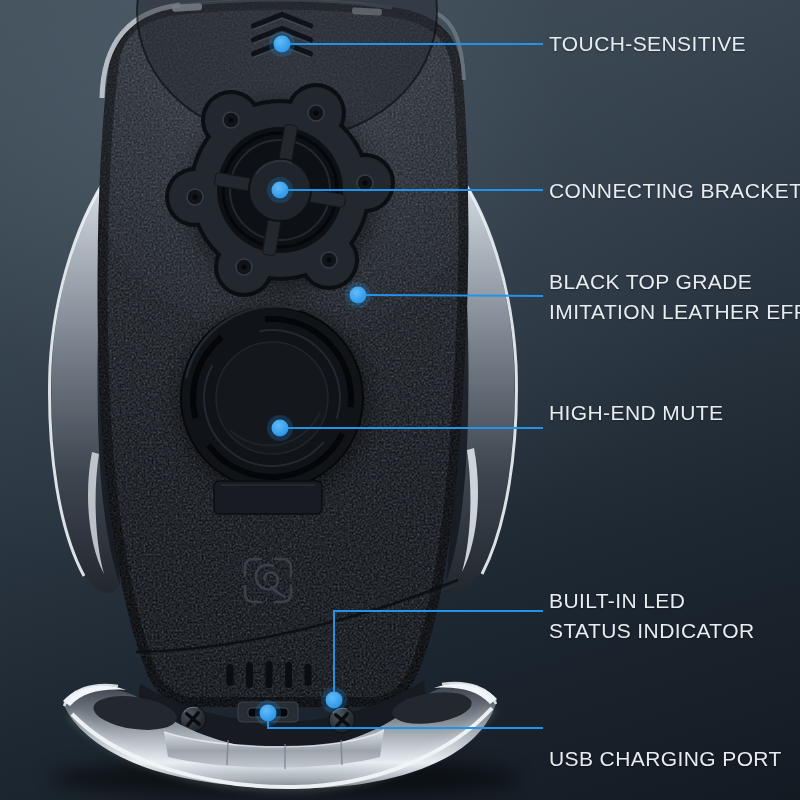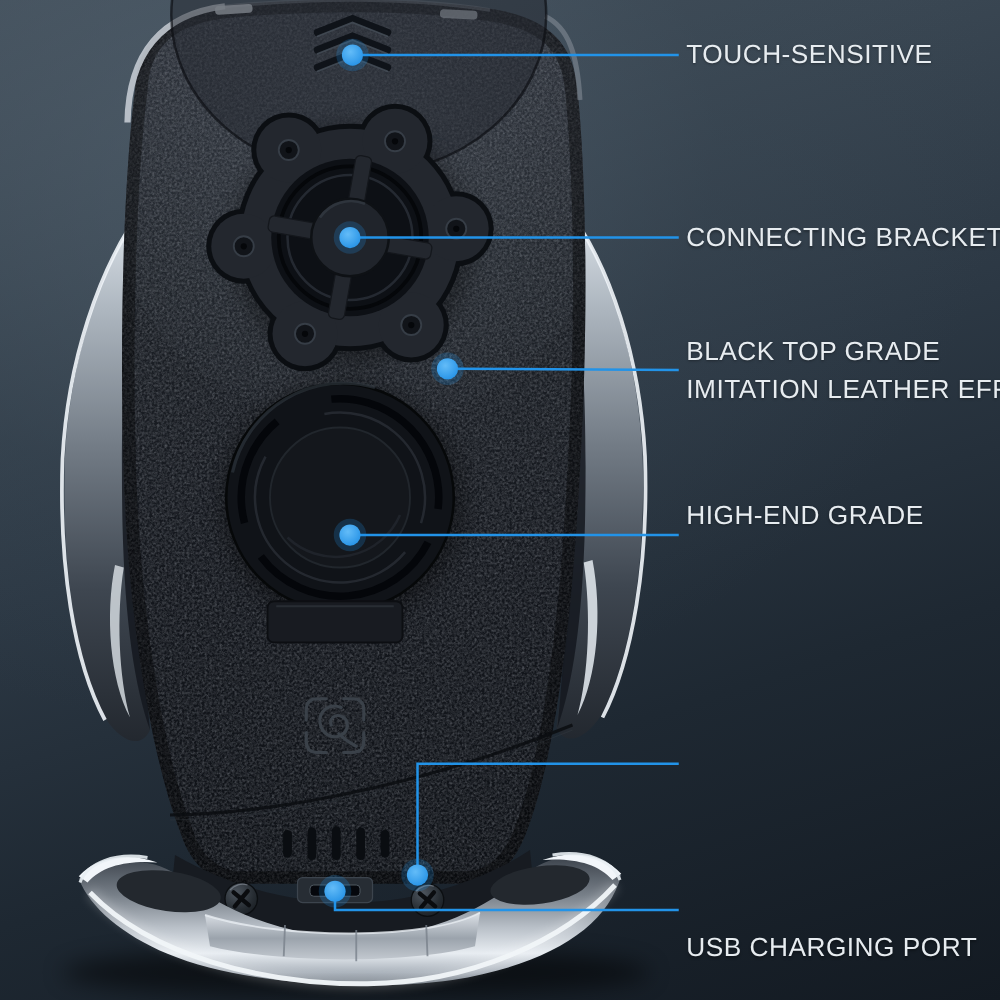--- a/index.html
+++ b/index.html
@@ -291,22 +291,24 @@
     <span>TOUCH-SENSITIVE</span>
   </div>
   <div class="lab single" style="top:178px">
     <span>CONNECTING BRACKET</span>
   </div>
   <div class="lab" style="top:267px">
     <span>BLACK TOP GRADE</span>
     <span>IMITATION LEATHER EFFECT</span>
   </div>
   <div class="lab" style="top:398px">
-    <span>HIGH-END GRADE</span>
+    <span>HIGH-END MUTE</span>
   </div>
   <div class="lab" style="top:586px">
+    <span>BUILT-IN LED</span>
+    <span>STATUS INDICATOR</span>
   </div>
   <div class="lab single" style="top:746px">
     <span>USB CHARGING PORT</span>
   </div>
 </div>
 
 </div>
 
 </body></html>

